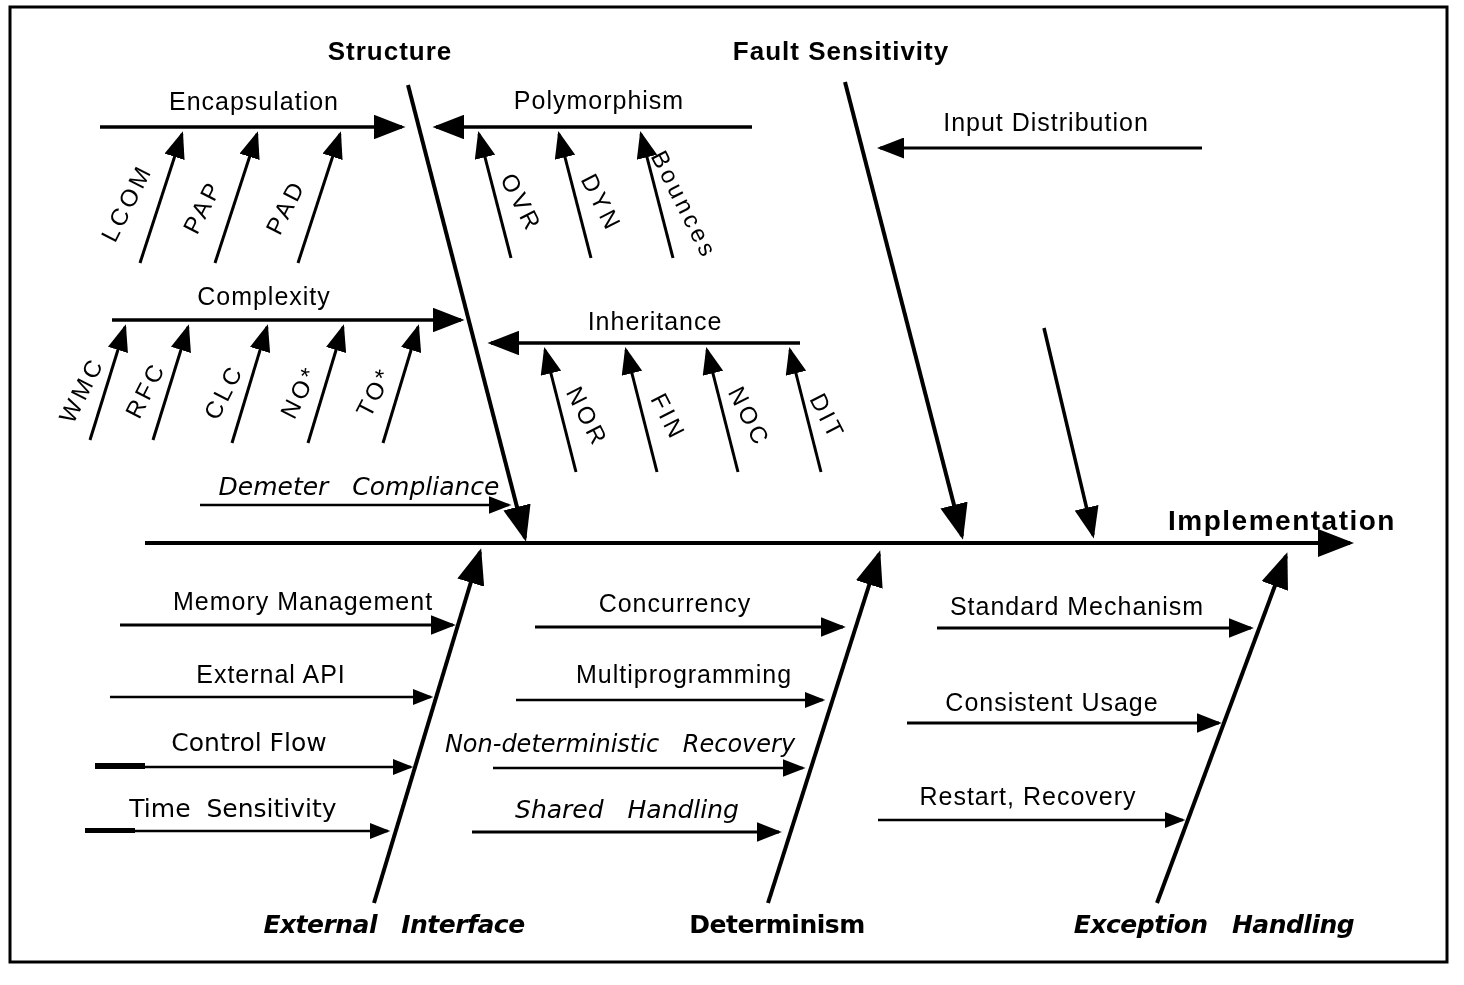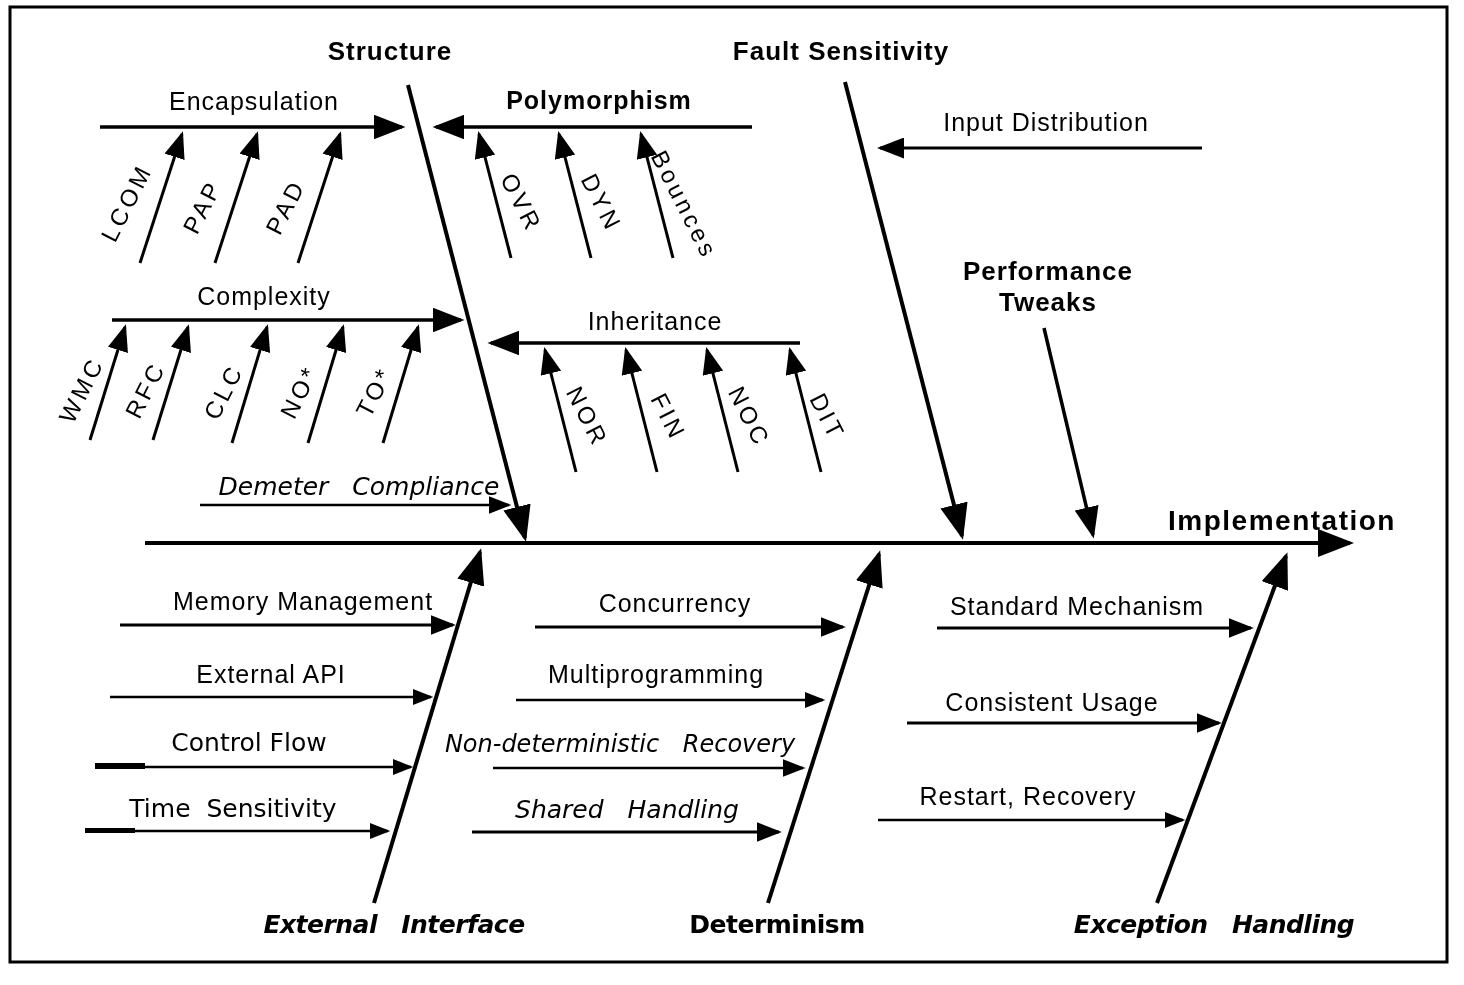--- a/index.html
+++ b/index.html
@@ -81,28 +81,27 @@
     <line x1="493" y1="768" x2="803" y2="768" stroke="#000" stroke-width="2.5" marker-end="url(#ah)"></line>
     <line x1="472" y1="832" x2="779" y2="832" stroke="#000" stroke-width="2.8" marker-end="url(#ah)"></line>
 
     <line x1="937" y1="628" x2="1251" y2="628" stroke="#000" stroke-width="2.8" marker-end="url(#ah)"></line>
     <line x1="907" y1="723" x2="1219" y2="723" stroke="#000" stroke-width="2.8" marker-end="url(#ah)"></line>
     <line x1="878" y1="820" x2="1183" y2="820" stroke="#000" stroke-width="2.3" marker-end="url(#ah)"></line>
   </svg>
 
   <div class="lbl hb" style="left:390px;top:51px;">Structure</div>
   <div class="lbl hb" style="left:841px;top:51px;">Fault Sensitivity</div>
-  <div class="lbl hb wrap2" style="left:1048px;top:287px;">Performance Tweaks</div>
   <div class="lbl impl" style="left:1282px;top:521px;">Implementation</div>
   <div class="lbl dvb ws" style="left:394px;top:925px;">External Interface</div>
   <div class="lbl dvb" style="left:777px;top:925px;">Determinism</div>
   <div class="lbl dvb ws" style="left:1186px;top:925px;margin-left:28px;">Exception Handling</div>
 
   <div class="lbl" style="left:254px;top:102px;">Encapsulation</div>
-  <div class="lbl" style="left:599px;top:101px;font-weight:bold;">Polymorphism</div>
+  <div class="lbl" style="left:599px;top:101px;">Polymorphism</div>
   <div class="lbl" style="left:264px;top:297px;">Complexity</div>
   <div class="lbl" style="left:655px;top:322px;">Inheritance</div>
   <div class="lbl dv ws" style="left:359px;top:487px;font-size:25px;">Demeter Compliance</div>
   <div class="lbl" style="left:1046px;top:123px;">Input Distribution</div>
 
   <div class="lbl metric rotL" style="left:127px;top:203px;">LCOM</div>
   <div class="lbl metric rotL" style="left:203px;top:207px;">PAP</div>
   <div class="lbl metric rotL" style="left:286px;top:207px;">PAD</div>
   <div class="lbl metric rotL" style="left:82px;top:390px;">WMC</div>
   <div class="lbl metric rotL" style="left:146px;top:390px;">RFC</div>
@@ -117,21 +116,21 @@
   <div class="lbl metric rotR" style="left:668px;top:417px;">FIN</div>
   <div class="lbl metric rotR" style="left:749px;top:417px;">NOC</div>
   <div class="lbl metric rotR" style="left:827px;top:417px;">DIT</div>
 
   <div class="lbl" style="left:303px;top:602px;">Memory Management</div>
   <div class="lbl" style="left:271px;top:675px;">External API</div>
   <div class="lbl dv" style="left:249px;top:743px;font-size:25px;">Control Flow</div>
   <div class="lbl dv ws-sm" style="left:233px;top:809px;font-size:25px;">Time Sensitivity</div>
 
   <div class="lbl" style="left:675px;top:604px;">Concurrency</div>
-  <div class="lbl" style="left:656px;top:675px;">Multiprogramming</div>
+  <div class="lbl" style="left:684px;top:675px;">Multiprogramming</div>
   <div class="lbl dv ws" style="left:620px;top:744px;font-size:24px;">Non-deterministic Recovery</div>
   <div class="lbl dv ws" style="left:627px;top:810px;font-size:25px;">Shared Handling</div>
 
   <div class="lbl" style="left:1077px;top:607px;">Standard Mechanism</div>
   <div class="lbl" style="left:1052px;top:703px;">Consistent Usage</div>
   <div class="lbl" style="left:1028px;top:797px;">Restart, Recovery</div>
 
 </div>
 
 </body></html>

